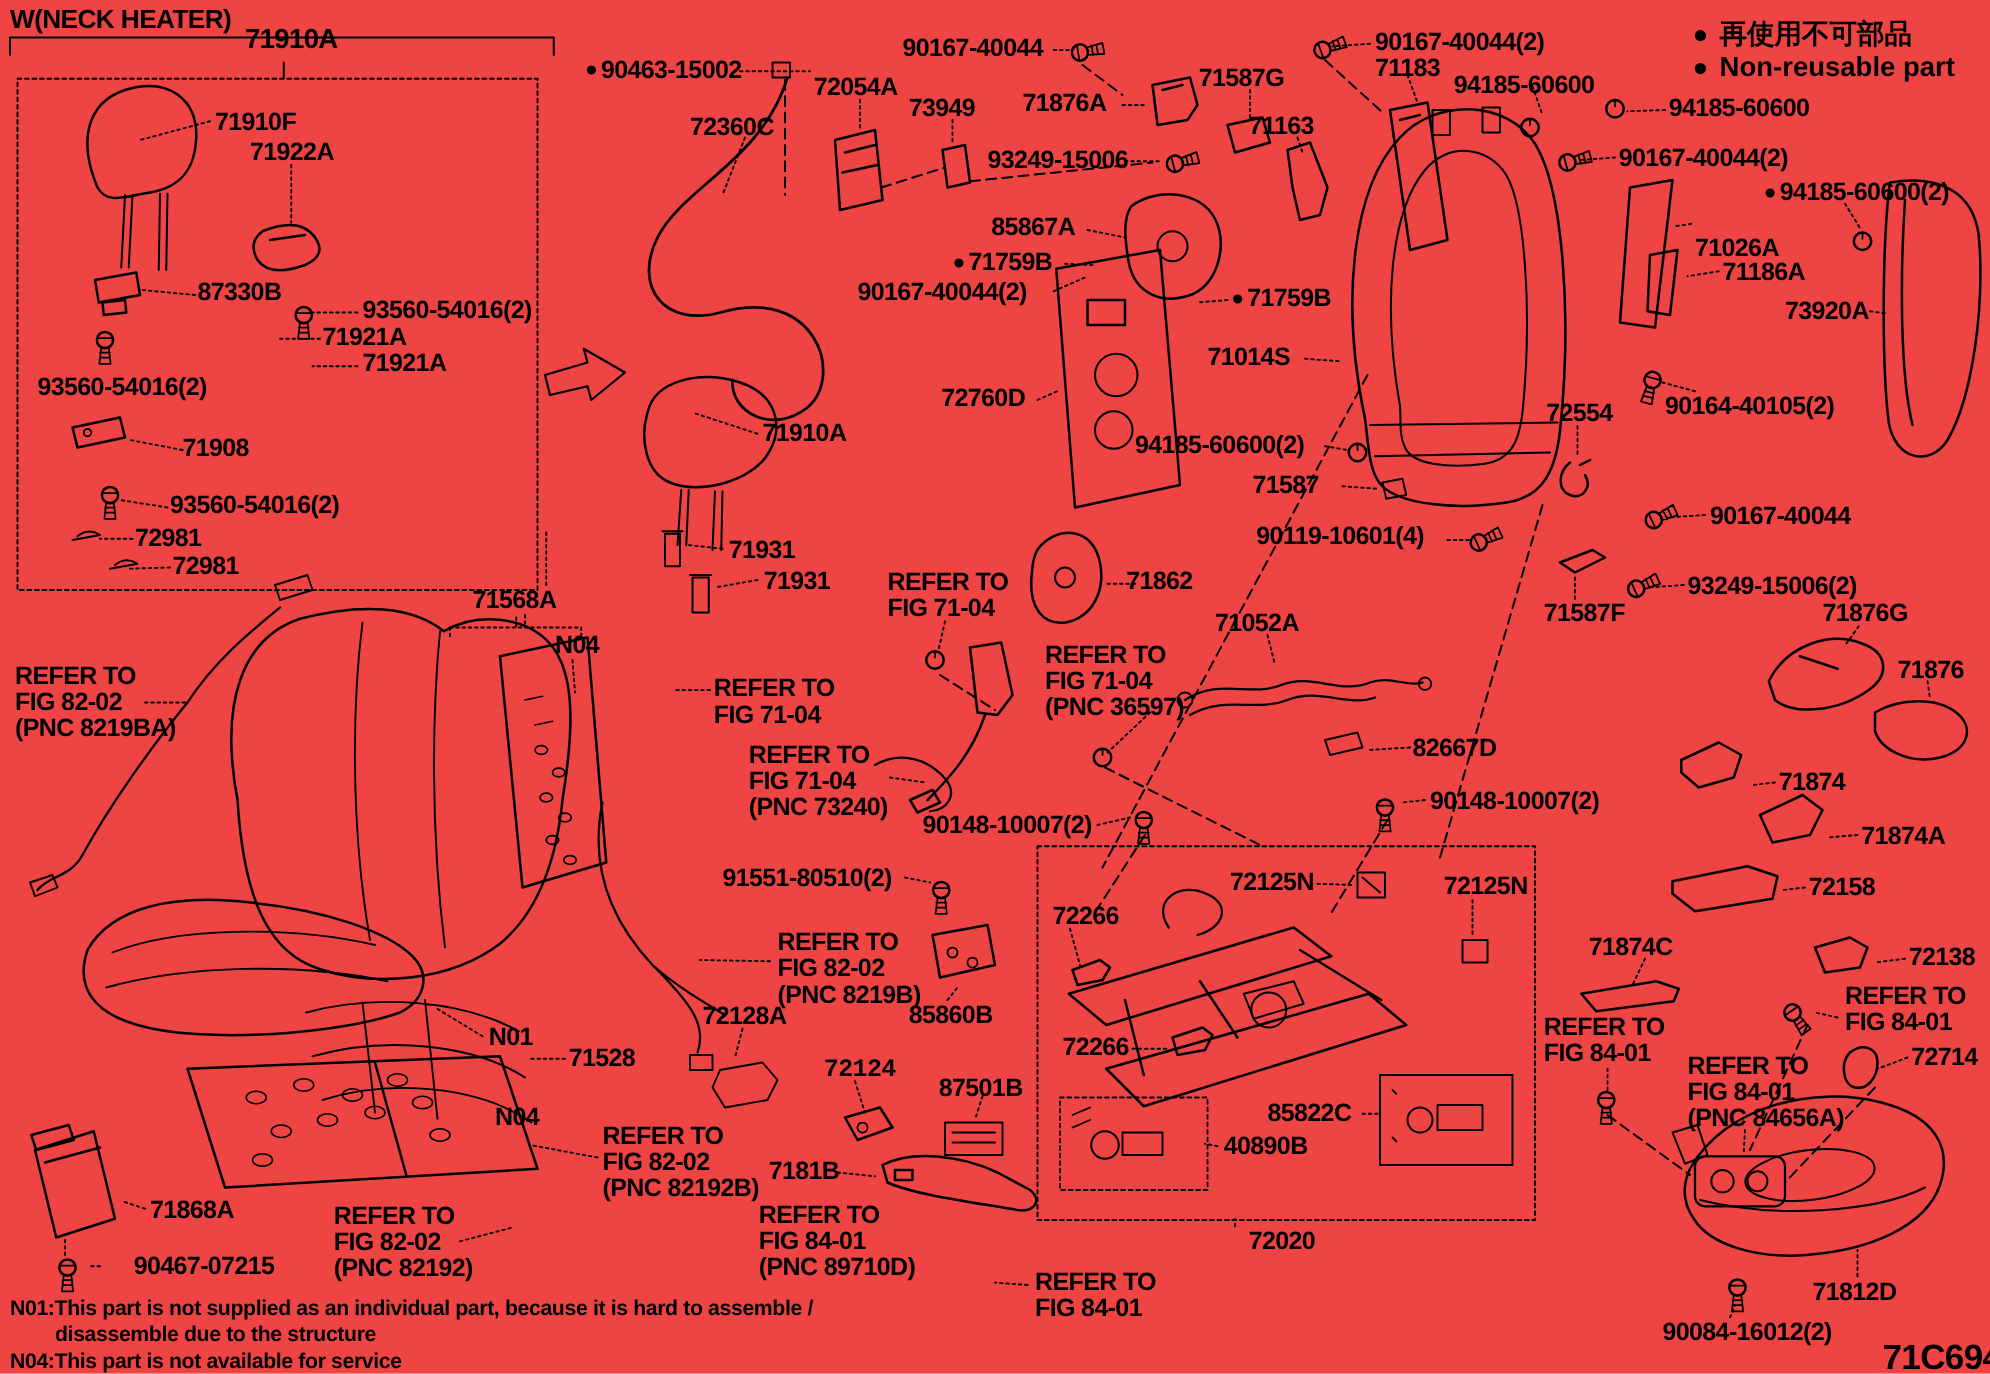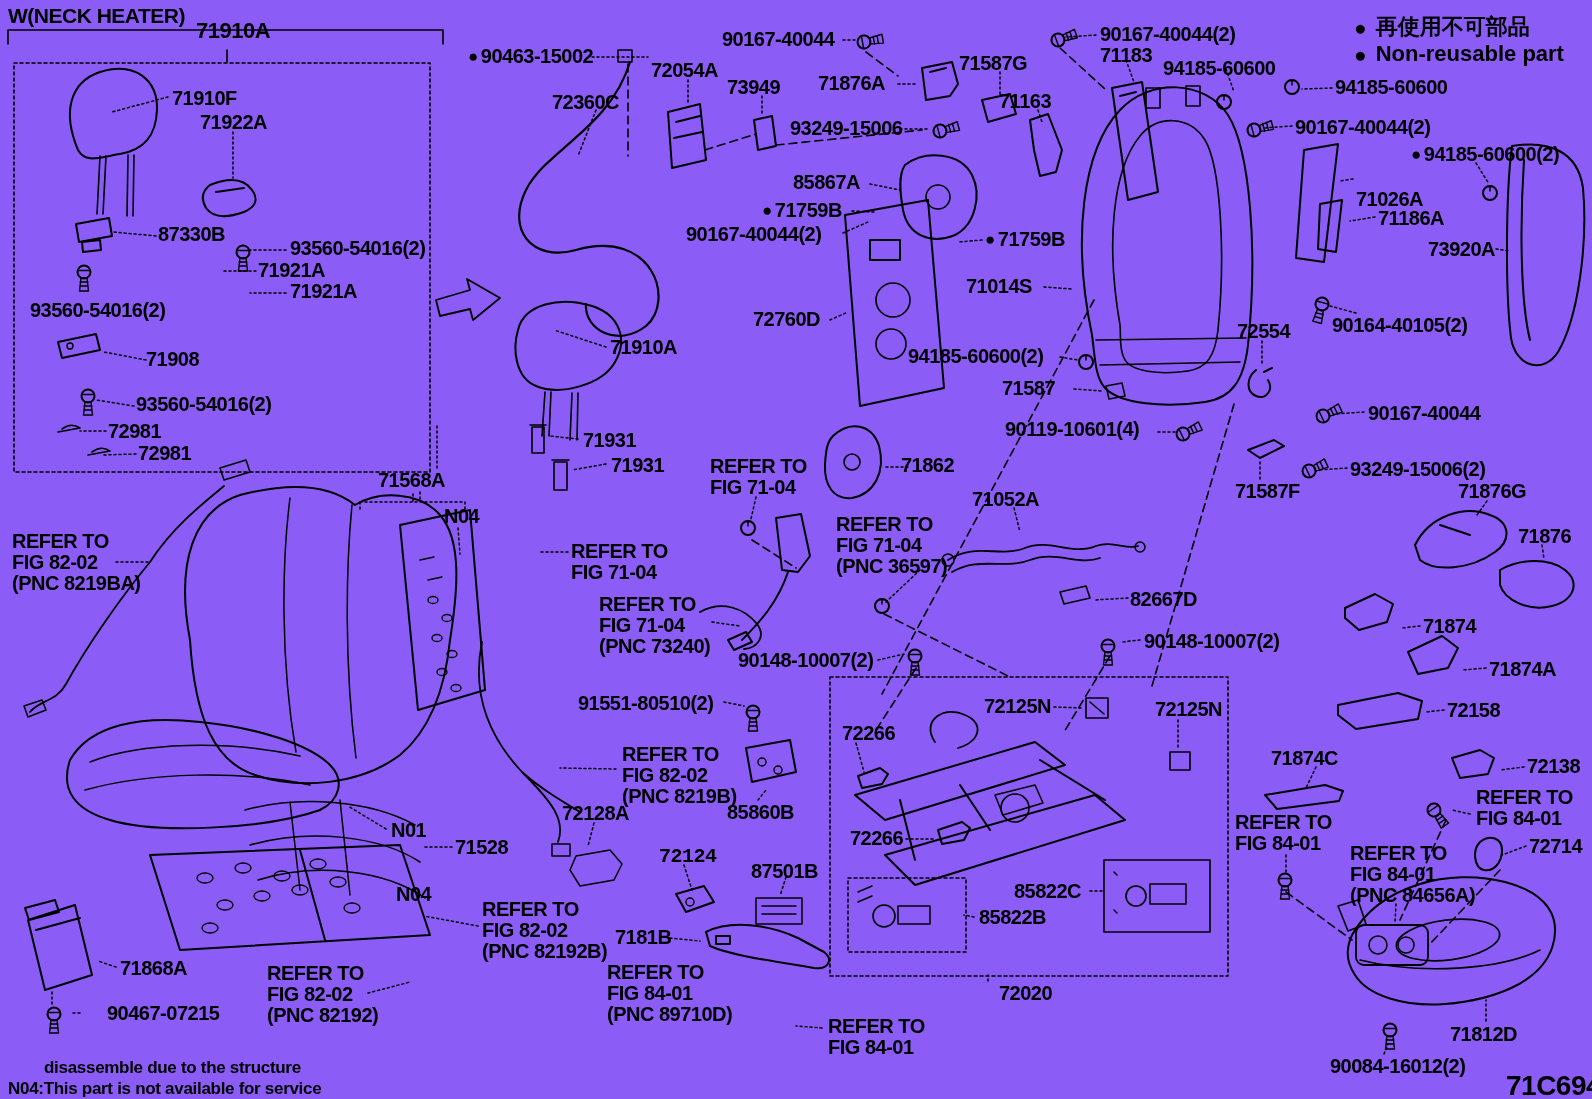--- a/index.html
+++ b/index.html
@@ -1,16 +1,16 @@
 <!DOCTYPE html>
 <html><head>
 <meta charset="utf-8">
 <style>
   html,body{margin:0;padding:0;background:#ffffff;}
-  #stage{position:relative;width:1592px;height:1099px;background:#8b5cf6;overflow:hidden;
+  #stage{position:relative;width:1592px;height:1099px;background:#ef4444;overflow:hidden;
          font-family:"Liberation Sans",sans-serif;color:#000;}
   svg.art{position:absolute;left:0;top:0;width:1592px;height:1099px;}
   .plbl{position:absolute;font-weight:700;font-size:20px;line-height:1;letter-spacing:-0.5px;white-space:nowrap;}
   .blt{font-size:17px;margin-right:3px;vertical-align:1px;}
   .rlbl{position:absolute;font-weight:700;font-size:20px;line-height:21px;letter-spacing:-0.5px;white-space:nowrap;}
   .title{position:absolute;left:8px;top:4px;font-size:21px;font-weight:700;letter-spacing:-0.5px;}
   .inset-lbl{position:absolute;left:196px;top:18px;font-size:22px;font-weight:700;letter-spacing:-0.5px;}
   .diagram-code{position:absolute;left:1506px;top:1070px;font-size:28px;font-weight:700;letter-spacing:-0.5px;}
   .legend-row{position:absolute;display:flex;align-items:center;gap:9px;font-weight:700;}
   .legend-row .dot{font-size:21px;line-height:1;}
@@ -278,21 +278,21 @@
       <div class="plbl" style="left: 842px; top: 723px;"><span>72266</span></div>
       <div class="plbl" style="left: 850px; top: 828px;"><span>72266</span></div>
       <div class="plbl" style="left: 727px; top: 802px;"><span>85860B</span></div>
       <div class="plbl" style="left: 562px; top: 803px;"><span>72128A</span></div>
       <div class="plbl" style="left: 391px; top: 820px;"><span>N01</span></div>
       <div class="plbl" style="left: 455px; top: 837px;"><span>71528</span></div>
       <div class="plbl" style="left: 659px; top: 847px; font-family: Liberation Mono, monospace;"><span>72124</span></div>
       <div class="plbl" style="left: 751px; top: 861px;"><span>87501B</span></div>
       <div class="plbl" style="left: 615px; top: 927px;"><span>7181B</span></div>
       <div class="plbl" style="left: 1014px; top: 881px;"><span>85822C</span></div>
-      <div class="plbl" style="left: 979px; top: 907px;"><span>85822B</span></div>
+      <div class="plbl" style="left: 979px; top: 907px;"><span>40890B</span></div>
       <div class="plbl" style="left: 999px; top: 983px;"><span>72020</span></div>
       <div class="plbl" style="left: 120px; top: 958px;"><span>71868A</span></div>
       <div class="plbl" style="left: 83px; top: 1003px; margin-left: 24px;"><span>90467-07215</span></div>
       <div class="plbl" style="left: 396px; top: 884px;"><span>N04</span></div>
       <div class="plbl" style="left: 1330px; top: 1056px;"><span>90084-16012(2)</span></div>
       <div class="plbl" style="left: 1450px; top: 1024px;"><span>71812D</span></div>
       <div class="plbl" style="left: 1130px; top: 589px;"><span>82667D</span></div>
       <div class="plbl" style="left: 1144px; top: 631px;"><span>90148-10007(2)</span></div>
       <div class="plbl" style="left: 738px; top: 650px;"><span>90148-10007(2)</span></div>
       <div class="rlbl" style="left: 12px; top: 531px;">
@@ -350,17 +350,18 @@
         <div>REFER TO</div>
         <div>FIG 84-01</div>
       </div>
       <div class="rlbl" style="left: 1350px; top: 843px;">
         <div>REFER TO</div>
         <div>FIG 84-01</div>
         <div>(PNC 84656A)</div>
       </div>
     </div>
 
+  <div id="note1" class="note">N01:This part is not supplied as an individual part, because it is hard to assemble /</div>
   <div id="note2" class="note">disassemble due to the structure</div>
   <div id="note3" class="note">N04:This part is not available for service</div>
 
   <div class="diagram-code">71C694D</div>
 </div>
 
 </body></html>

